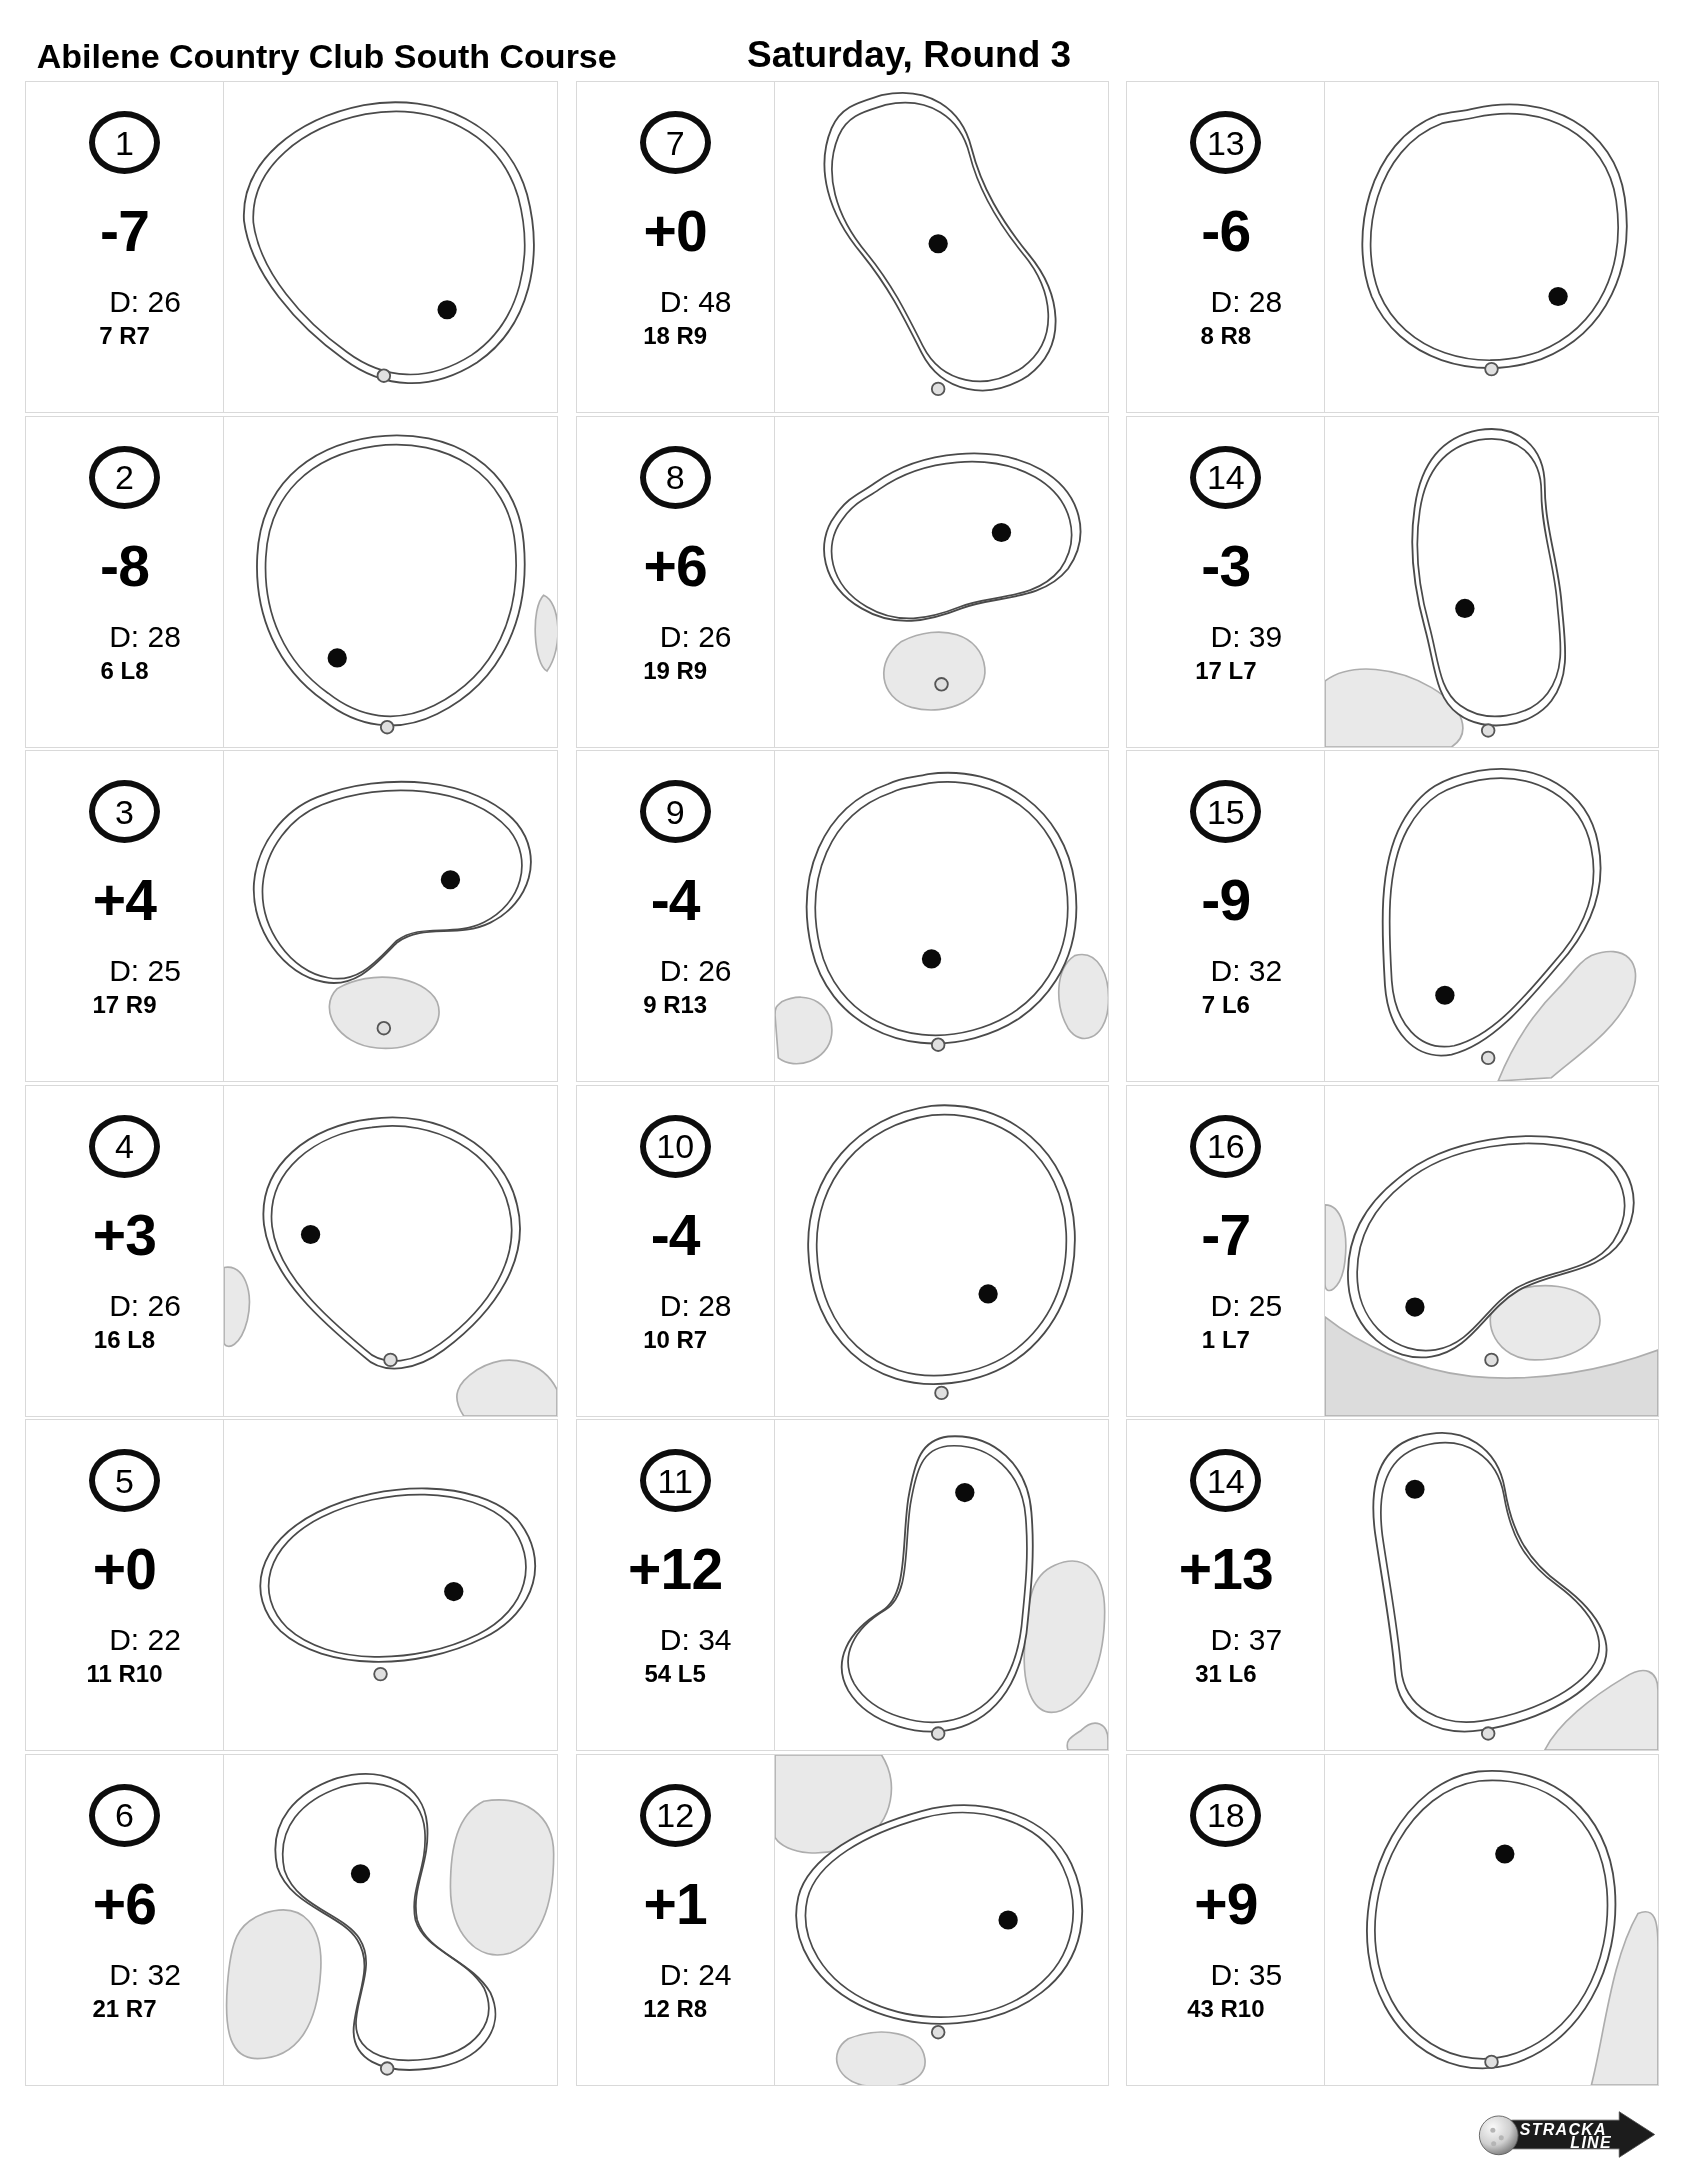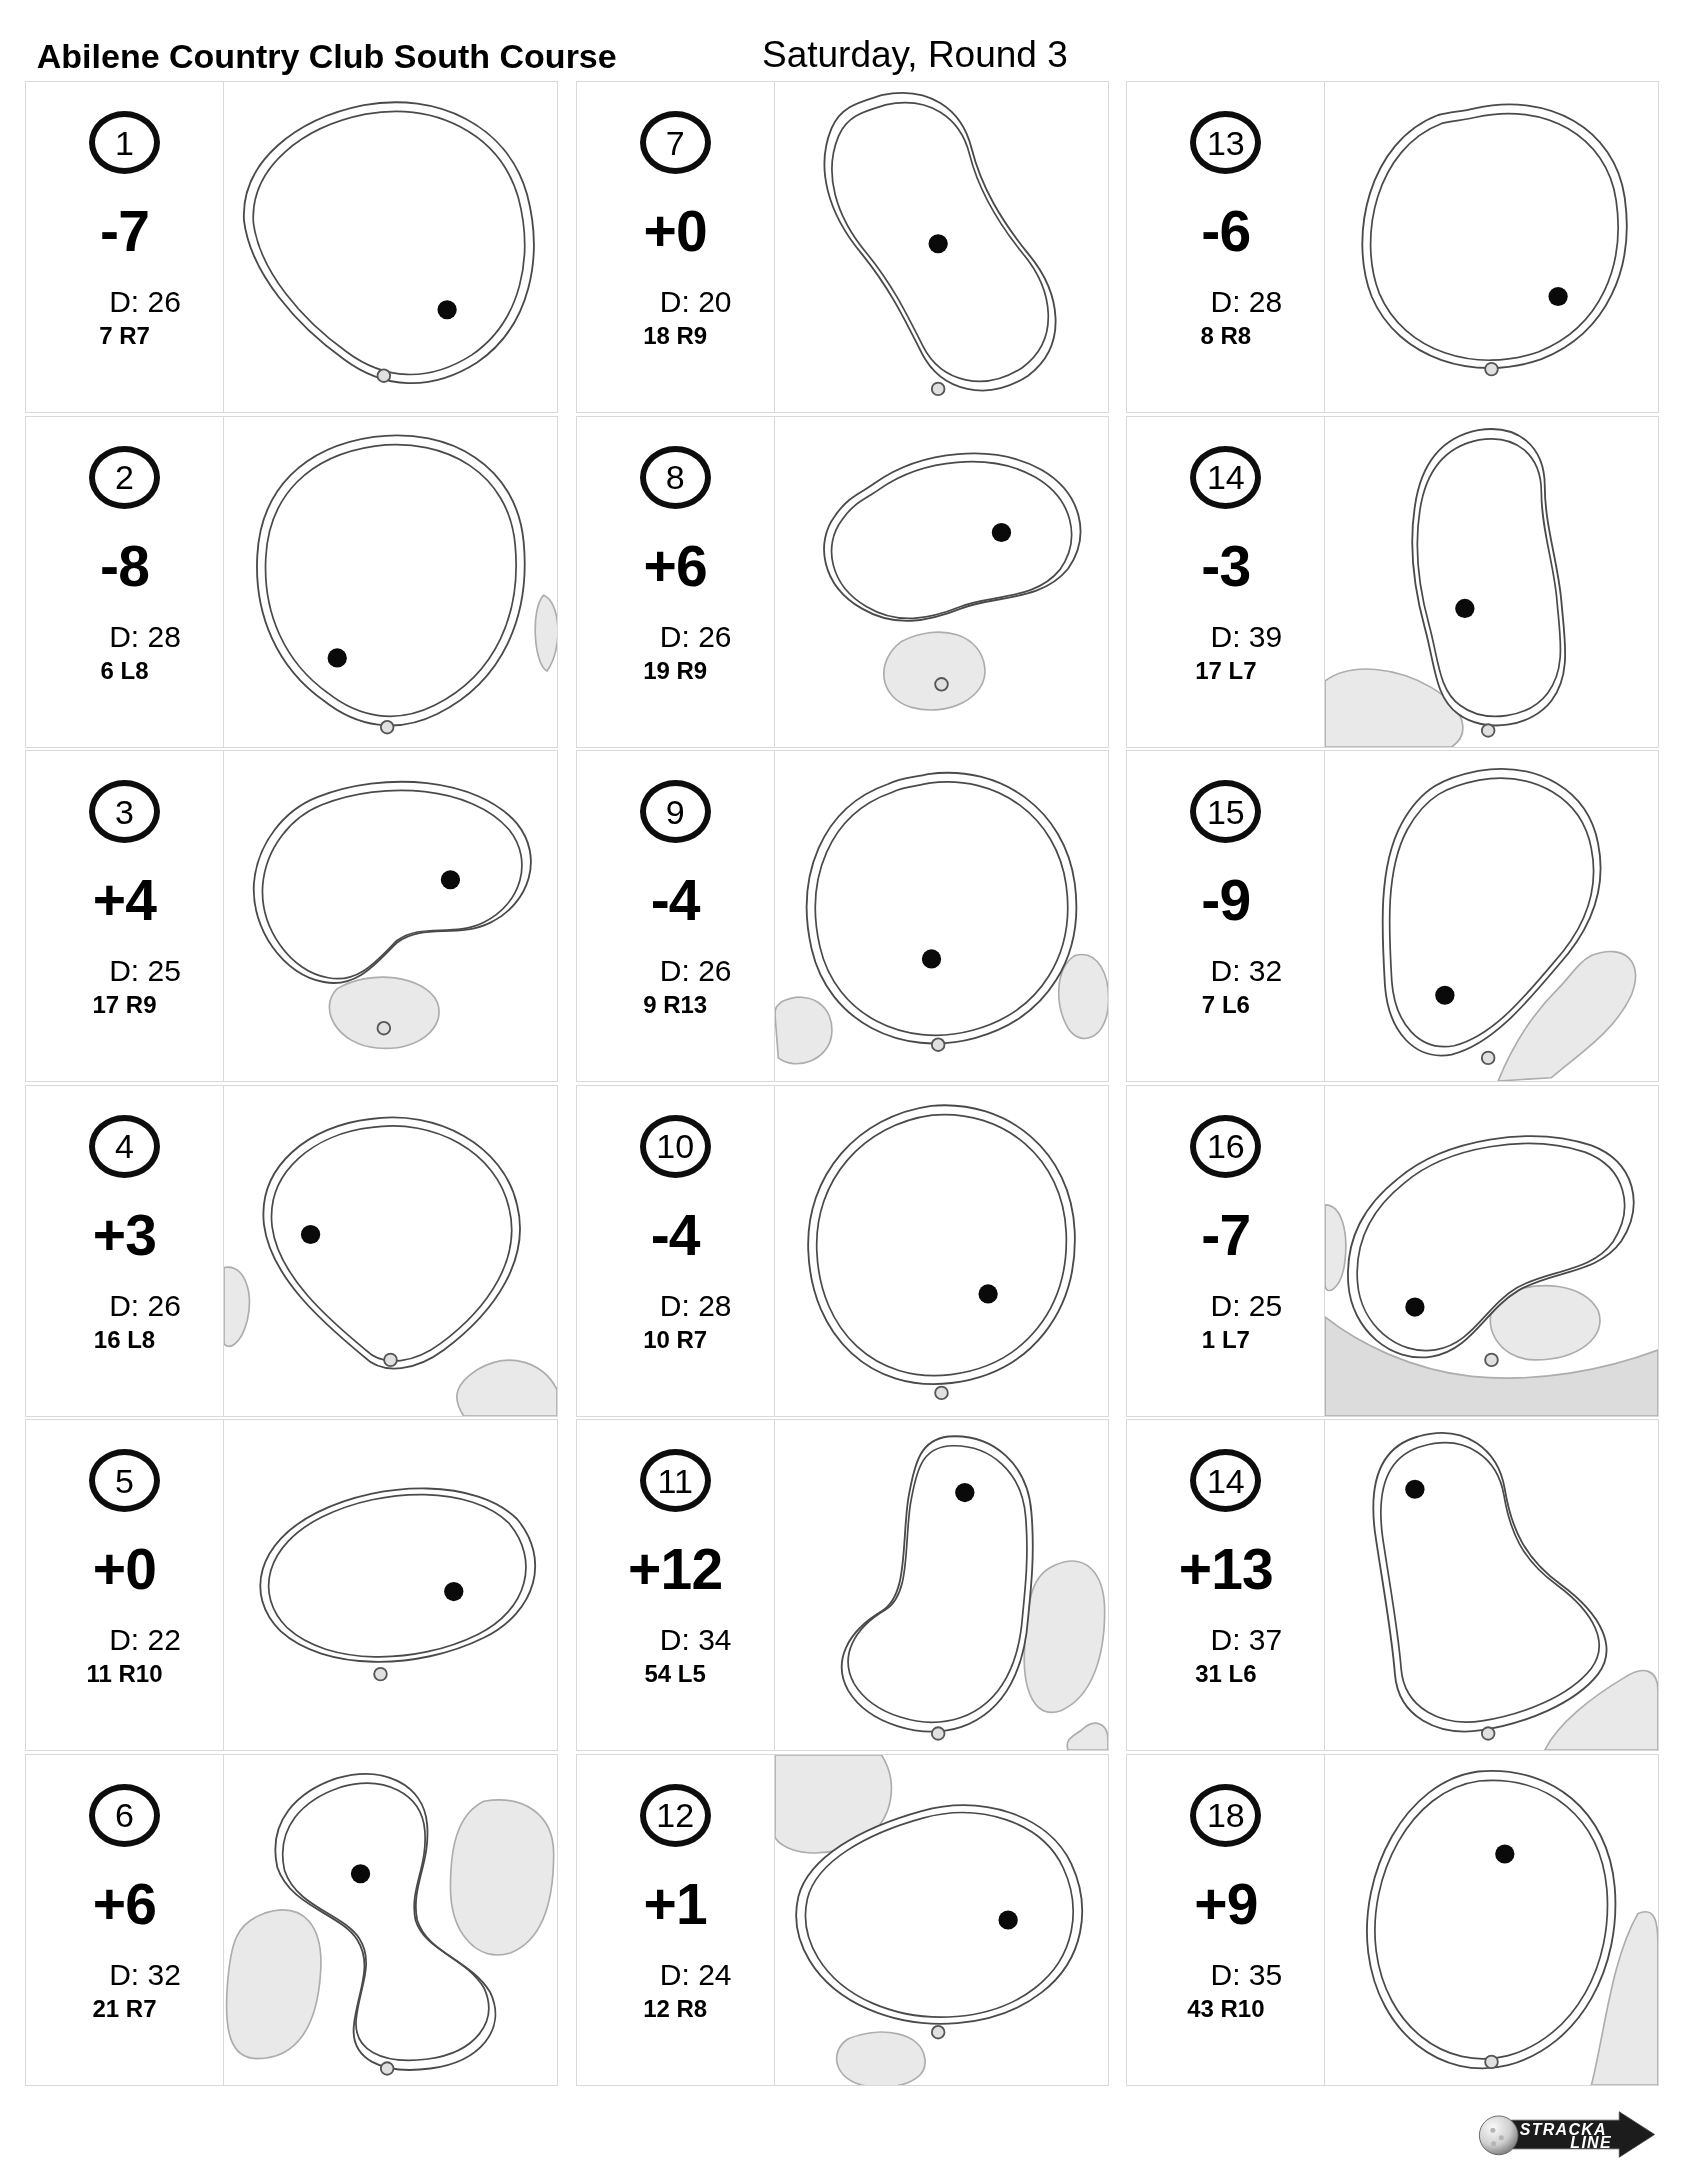--- a/index.html
+++ b/index.html
@@ -1,20 +1,20 @@
 <!DOCTYPE html>
 <html style="font-size:13.5px"><head>
 <meta charset="utf-8">
 <style>
   html,body{margin:0;padding:0;background:#ffffff;}
   .page{position:relative;width:1687px;height:2183px;background:#fff;
         font-family:"Liberation Sans",sans-serif;color:#000;overflow:hidden;}
   .header{position:absolute;top:34px;left:25px;right:25px;height:52px;}
   .course-title{position:absolute;left:11.8px;top:3.4px;font-size:34px;font-weight:bold;}
-  .round-title{position:absolute;left:722px;top:0;font-size:37px;font-weight:normal;margin-left:15px;}
+  .round-title{position:absolute;left:722px;top:0;font-size:37px;font-weight:bold;}
   .grid{position:absolute;top:81px;left:25px;display:grid;
         grid-template-rows:repeat(6,332px);grid-auto-flow:column;grid-auto-columns:533px;
         column-gap:17.7px;row-gap:2.5px;}
   .cell{border:1.7px solid #d9d9d9;background:#fff;display:flex;box-sizing:border-box;}
   .info{width:197px;display:flex;flex-direction:column;align-items:center;box-sizing:border-box;}
   .num{margin-top:29px;width:59px;height:51px;border:6.7px solid #0d0d0d;border-radius:50%;
        display:flex;align-items:center;justify-content:center;font-size:34px;line-height:1;}
   .elev{margin-top:29px;font-size:57px;font-weight:bold;letter-spacing:-0.8px;line-height:1;}
   .depth{margin-top:25px;font-size:30px;line-height:1.1;margin-left:41px;}
   .pin{margin-top:5px;font-size:24px;font-weight:bold;line-height:1.1;}
@@ -173,21 +173,21 @@
       </svg>
     </div>
   </div>
 
   <div class="cell">
     <div class="info">
       <div class="num">
         <span>7</span>
       </div>
       <div class="elev">+0</div>
-      <div class="depth">D: 20</div>
+      <div class="depth">D: 48</div>
       <div class="pin">18 R9</div>
     </div>
     <div class="map">
       <svg viewBox="0 0 100 100" preserveAspectRatio="none">
         <path class="extra e1"></path>
         <path class="extra e2"></path>
         <path class="extra e3"></path>
         <path class="green-outline outer" d="M 32,4 C 46,1 56,8 59,20 C 62,32 68,42 76,52 C 86,64 88,80 76,89 C 64,97 50,94 44,82 C 38,70 34,62 26,52 C 16,40 12,26 17,14 C 20,7 26,6 32,4 Z"></path>
         <path class="green-outline inner" transform="translate(3.2 3.2) scale(0.936)" d="M 32,4 C 46,1 56,8 59,20 C 62,32 68,42 76,52 C 86,64 88,80 76,89 C 64,97 50,94 44,82 C 38,70 34,62 26,52 C 16,40 12,26 17,14 C 20,7 26,6 32,4 Z"></path>
         <circle class="marker" r="1.9" transform="translate(49 93)"></circle>

